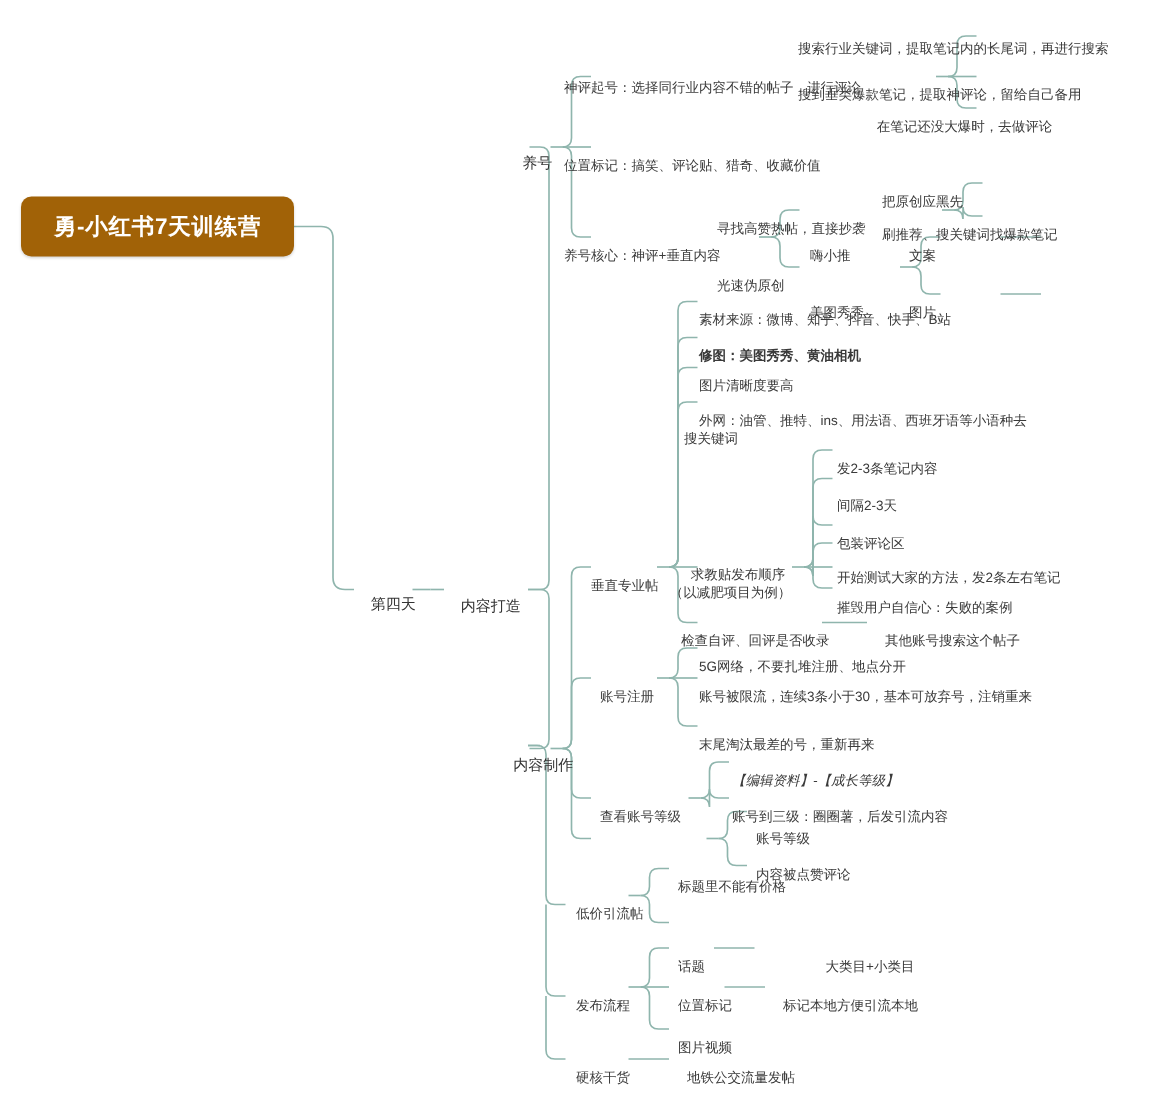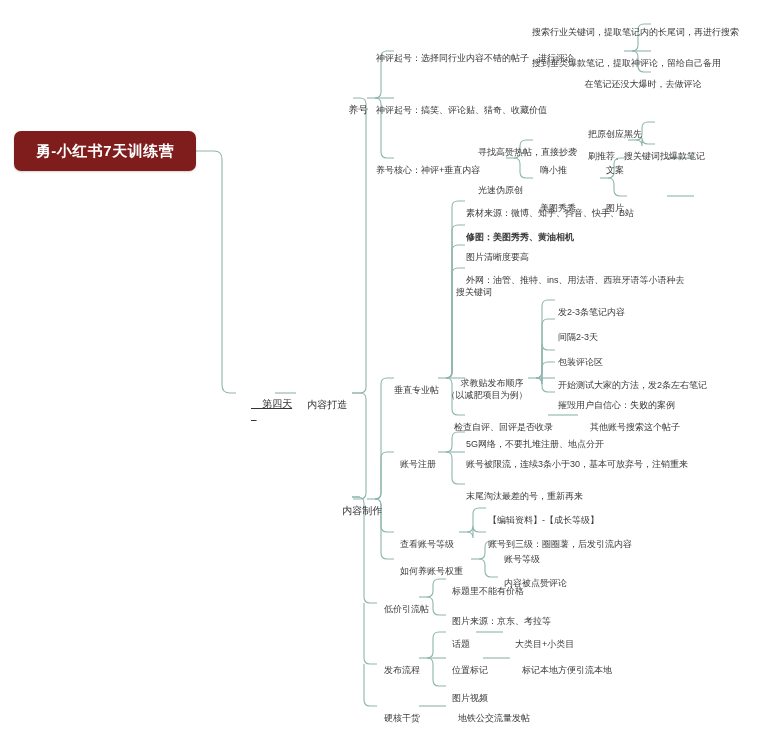--- a/index.html
+++ b/index.html
@@ -15,21 +15,21 @@
   .node{
     position:absolute;
     font-size:9px;
     line-height:12px;
     color:#3a3a3a;
     white-space:pre-wrap;
     letter-spacing:0px;
   }
   .root{
     position:absolute;
-    background:#7f1d1d;
+    background:#a16207;
     color:#ffffff;
     border-radius:7px;
     font-size:15px;
     font-weight:bold;
     letter-spacing:0.5px;
     display:flex;
     align-items:center;
     justify-content:center;
     box-shadow:0 1px 2px rgba(0,0,0,.18);
   }
@@ -131,21 +131,21 @@
       <path d="M483 658 L510 658"></path>
 
       <path d="M419 706 L446 706"></path>
     </g>
   </svg>
 
   <div class="root" style="left:14px;top:131px;width:182px;height:40px;">
     <span>勇-小红书7天训练营</span>
   </div>
 
-  <div class="node lvl1" style="left:251px;top:386px;text-decoration:underline;">
+  <div class="node lvl1" style="left:236px;top:386px;">
     <span>第四天</span>
   </div>
 
   <div class="node lvl1" style="left:296px;top:387px;">
     <span>内容打造</span>
   </div>
 
   <div class="node lvl1" style="left:337px;top:92px;">
     <span>养号</span>
   </div>
@@ -161,21 +161,21 @@
     <span>搜索行业关键词，提取笔记内的长尾词，再进行搜索</span>
   </div>
   <div class="node" style="left:522px;top:45px;width:240px;">
     <span>搜到垂类爆款笔记，提取神评论，留给自己备用</span>
   </div>
   <div class="node" style="left:522px;top:66px;width:232px;text-align:center;">
     <span>在笔记还没大爆时，去做评论</span>
   </div>
 
   <div class="node" style="left:366px;top:92px;width:230px;">
-    <span>神评起号：搞笑、评论贴、猎奇、收藏价值</span>
+    <span>位置标记：搞笑、评论贴、猎奇、收藏价值</span>
   </div>
 
   <div class="node" style="left:366px;top:152px;width:150px;">
     <span>养号核心：神评+垂直内容</span>
   </div>
   <div class="node" style="left:468px;top:134px;width:160px;">
     <span>寻找高赞热帖，直接抄袭</span>
   </div>
   <div class="node" style="left:578px;top:116px;width:120px;">
     <span>把原创应黑先</span>
@@ -249,54 +249,48 @@
   <div class="node" style="left:456px;top:446px;width:236px;">
     <span>账号被限流，连续3条小于30，基本可放弃号，注销重来</span>
   </div>
   <div class="node" style="left:456px;top:478px;width:200px;">
     <span>末尾淘汰最差的号，重新再来</span>
   </div>
 
   <div class="node lvl2" style="left:390px;top:526px;">
     <span>查看账号等级</span>
   </div>
-  <div class="node" style="left:478px;top:502px;width:180px;">
+  <div class="node" style="left:478px;top:502px;width:180px;font-style:italic;">
     <span>【编辑资料】-【成长等级】</span>
   </div>
   <div class="node" style="left:478px;top:526px;width:200px;">
     <span>账号到三级：圈圈薯，后发引流内容</span>
   </div>
 
-  <div class="node lvl2" style="left:390px;top:553px;">
-    <span>如何养账号权重</span>
-  </div>
   <div class="node" style="left:494px;top:541px;width:120px;">
     <span>账号等级</span>
   </div>
   <div class="node" style="left:494px;top:565px;width:150px;">
     <span>内容被点赞评论</span>
   </div>
 
   <div class="node lvl2" style="left:374px;top:591px;">
     <span>低价引流帖</span>
   </div>
   <div class="node" style="left:442px;top:573px;width:160px;">
     <span>标题里不能有价格</span>
   </div>
-  <div class="node" style="left:442px;top:603px;width:180px;">
-    <span>图片来源：京东、考拉等</span>
-  </div>
 
   <div class="node lvl2" style="left:374px;top:652px;">
     <span>发布流程</span>
   </div>
   <div class="node" style="left:442px;top:626px;width:50px;">
     <span>话题</span>
   </div>
-  <div class="node" style="left:505px;top:626px;width:140px;">
+  <div class="node" style="left:505px;top:626px;width:140px;text-align:center;">
     <span>大类目+小类目</span>
   </div>
   <div class="node" style="left:512px;top:652px;width:180px;">
     <span>标记本地方便引流本地</span>
   </div>
   <div class="node" style="left:442px;top:652px;width:70px;">
     <span>位置标记</span>
   </div>
   <div class="node" style="left:442px;top:680px;width:90px;">
     <span>图片视频</span>

